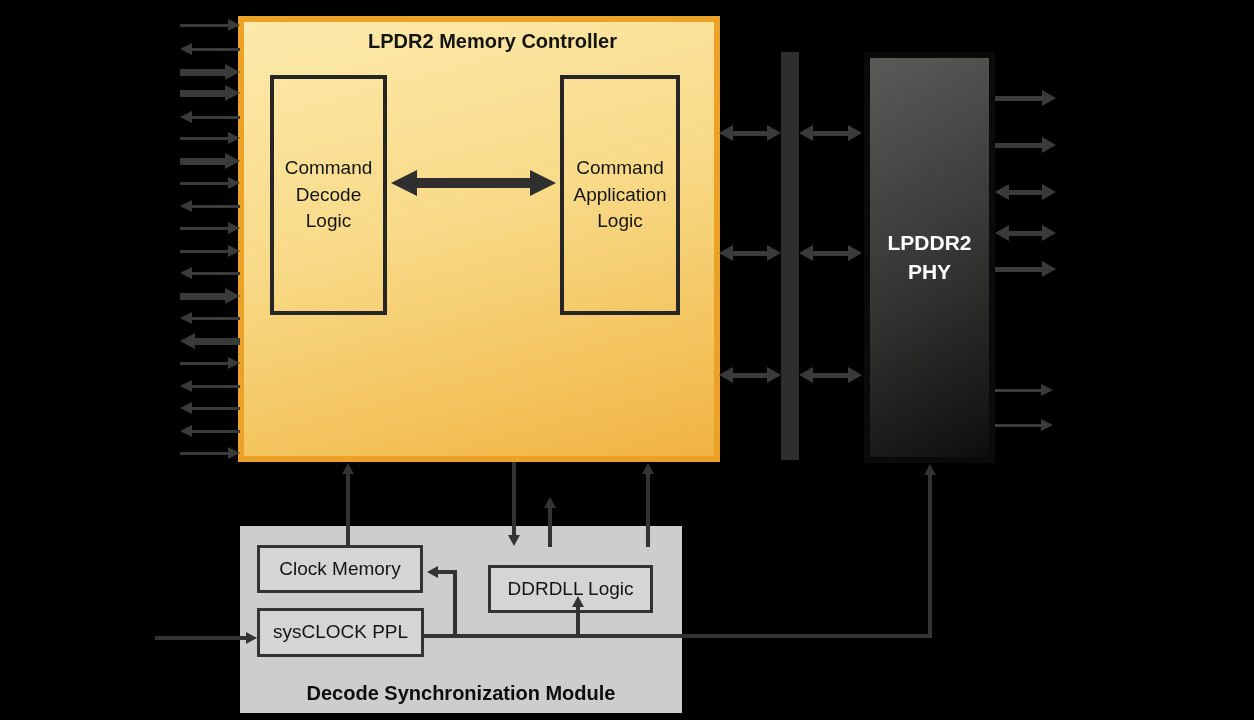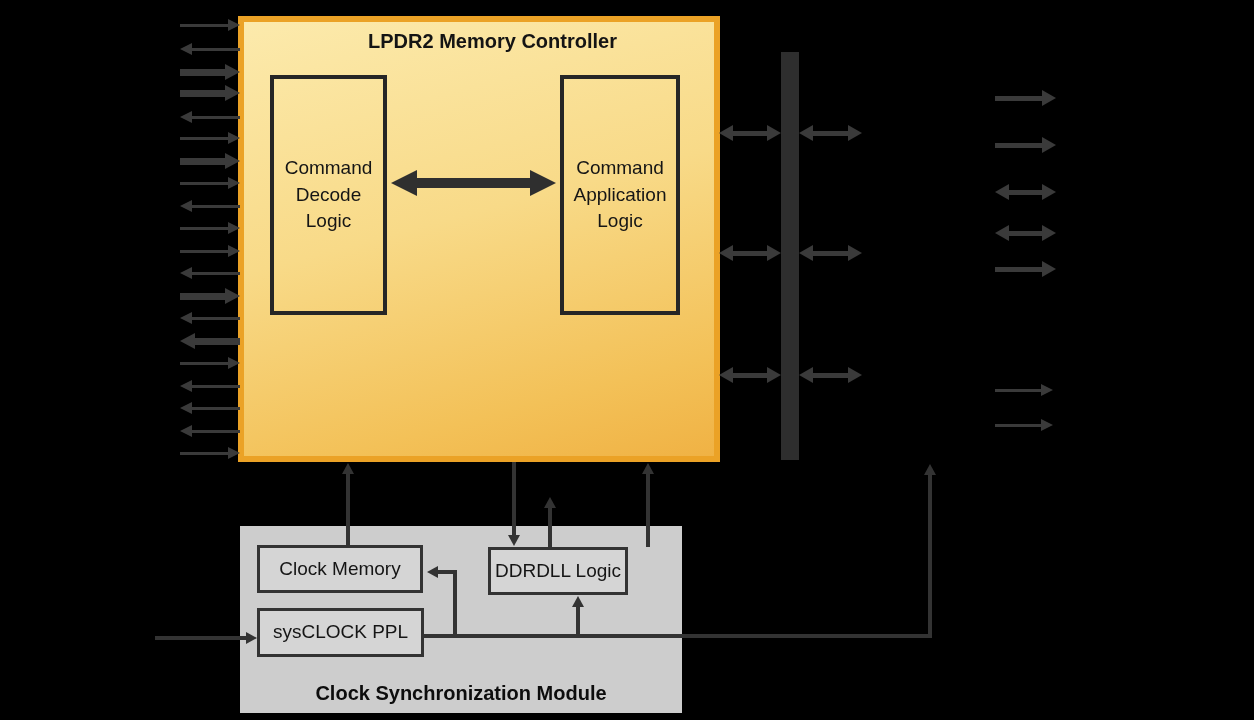--- a/index.html
+++ b/index.html
@@ -33,21 +33,21 @@
     white-space:pre-line;color:#FFFFFF;font-weight:bold;font-size:21px;line-height:1.35;
   }
   .module{position:absolute;left:240px;top:526px;width:442px;height:187px;background:#CDCDCD;}
   .module-title{
     position:absolute;left:240px;top:682px;width:442px;text-align:center;
     font-weight:bold;font-size:20px;color:#0D0D0D;
   }
   .gray-box{border:3px solid #333333;background:#D5D5D5;line-height:1.2;}
   #divider{left:257px;top:545px;width:166px;height:48px;}
   #pll{left:257px;top:608px;width:167px;height:49px;}
-  #ddrdll{left:488px;top:547px;width:140px;height:48px;}
+  #ddrdll{left:488px;top:565px;width:165px;height:48px;}
   #arrows{position:absolute;left:0;top:0;width:1254px;height:720px;pointer-events:none;}
 </style>
 </head>
 <body>
 
 <div class="stage">
 
   <div class="controller">
     <div class="controller-title">LPDR2 Memory Controller</div>
   </div>
@@ -56,30 +56,32 @@
 Decode
 Logic</div>
 
   <div class="block cmd" id="application">Command
 Application
 Logic</div>
 
 
   <div class="bus"></div>
 
+  <div class="phy">LPDDR2
+PHY</div>
 
   <div class="module"></div>
 
   <div class="block gray-box" id="divider">Clock Memory</div>
 
   <div class="block gray-box" id="pll">sysCLOCK PPL</div>
 
   <div class="block gray-box" id="ddrdll">DDRDLL Logic</div>
 
-  <div class="module-title">Clock Synchronization Module</div>
+  <div class="module-title">Decode Synchronization Module</div>
 
   <div id="arrows">
       <div style="position: absolute; left: 180px; top: 19px; width: 60px; height: 12px;">
         <div style="position: absolute; background: rgb(58, 58, 58); top: 4.5px; height: 3px; left: 0px; right: 10px;"></div>
         <div style="position: absolute; width: 0px; height: 0px; right: 0px; top: 0px; border-top: 6px solid transparent; border-bottom: 6px solid transparent; border-left: 12px solid rgb(58, 58, 58);"></div>
       </div>
       <div style="position: absolute; left: 180px; top: 43px; width: 60px; height: 12px;">
         <div style="position: absolute; background: rgb(58, 58, 58); top: 4.5px; height: 3px; left: 10px; right: 0px;"></div>
         <div style="position: absolute; width: 0px; height: 0px; left: 0px; top: 0px; border-top: 6px solid transparent; border-bottom: 6px solid transparent; border-right: 12px solid rgb(58, 58, 58);"></div>
       </div>

